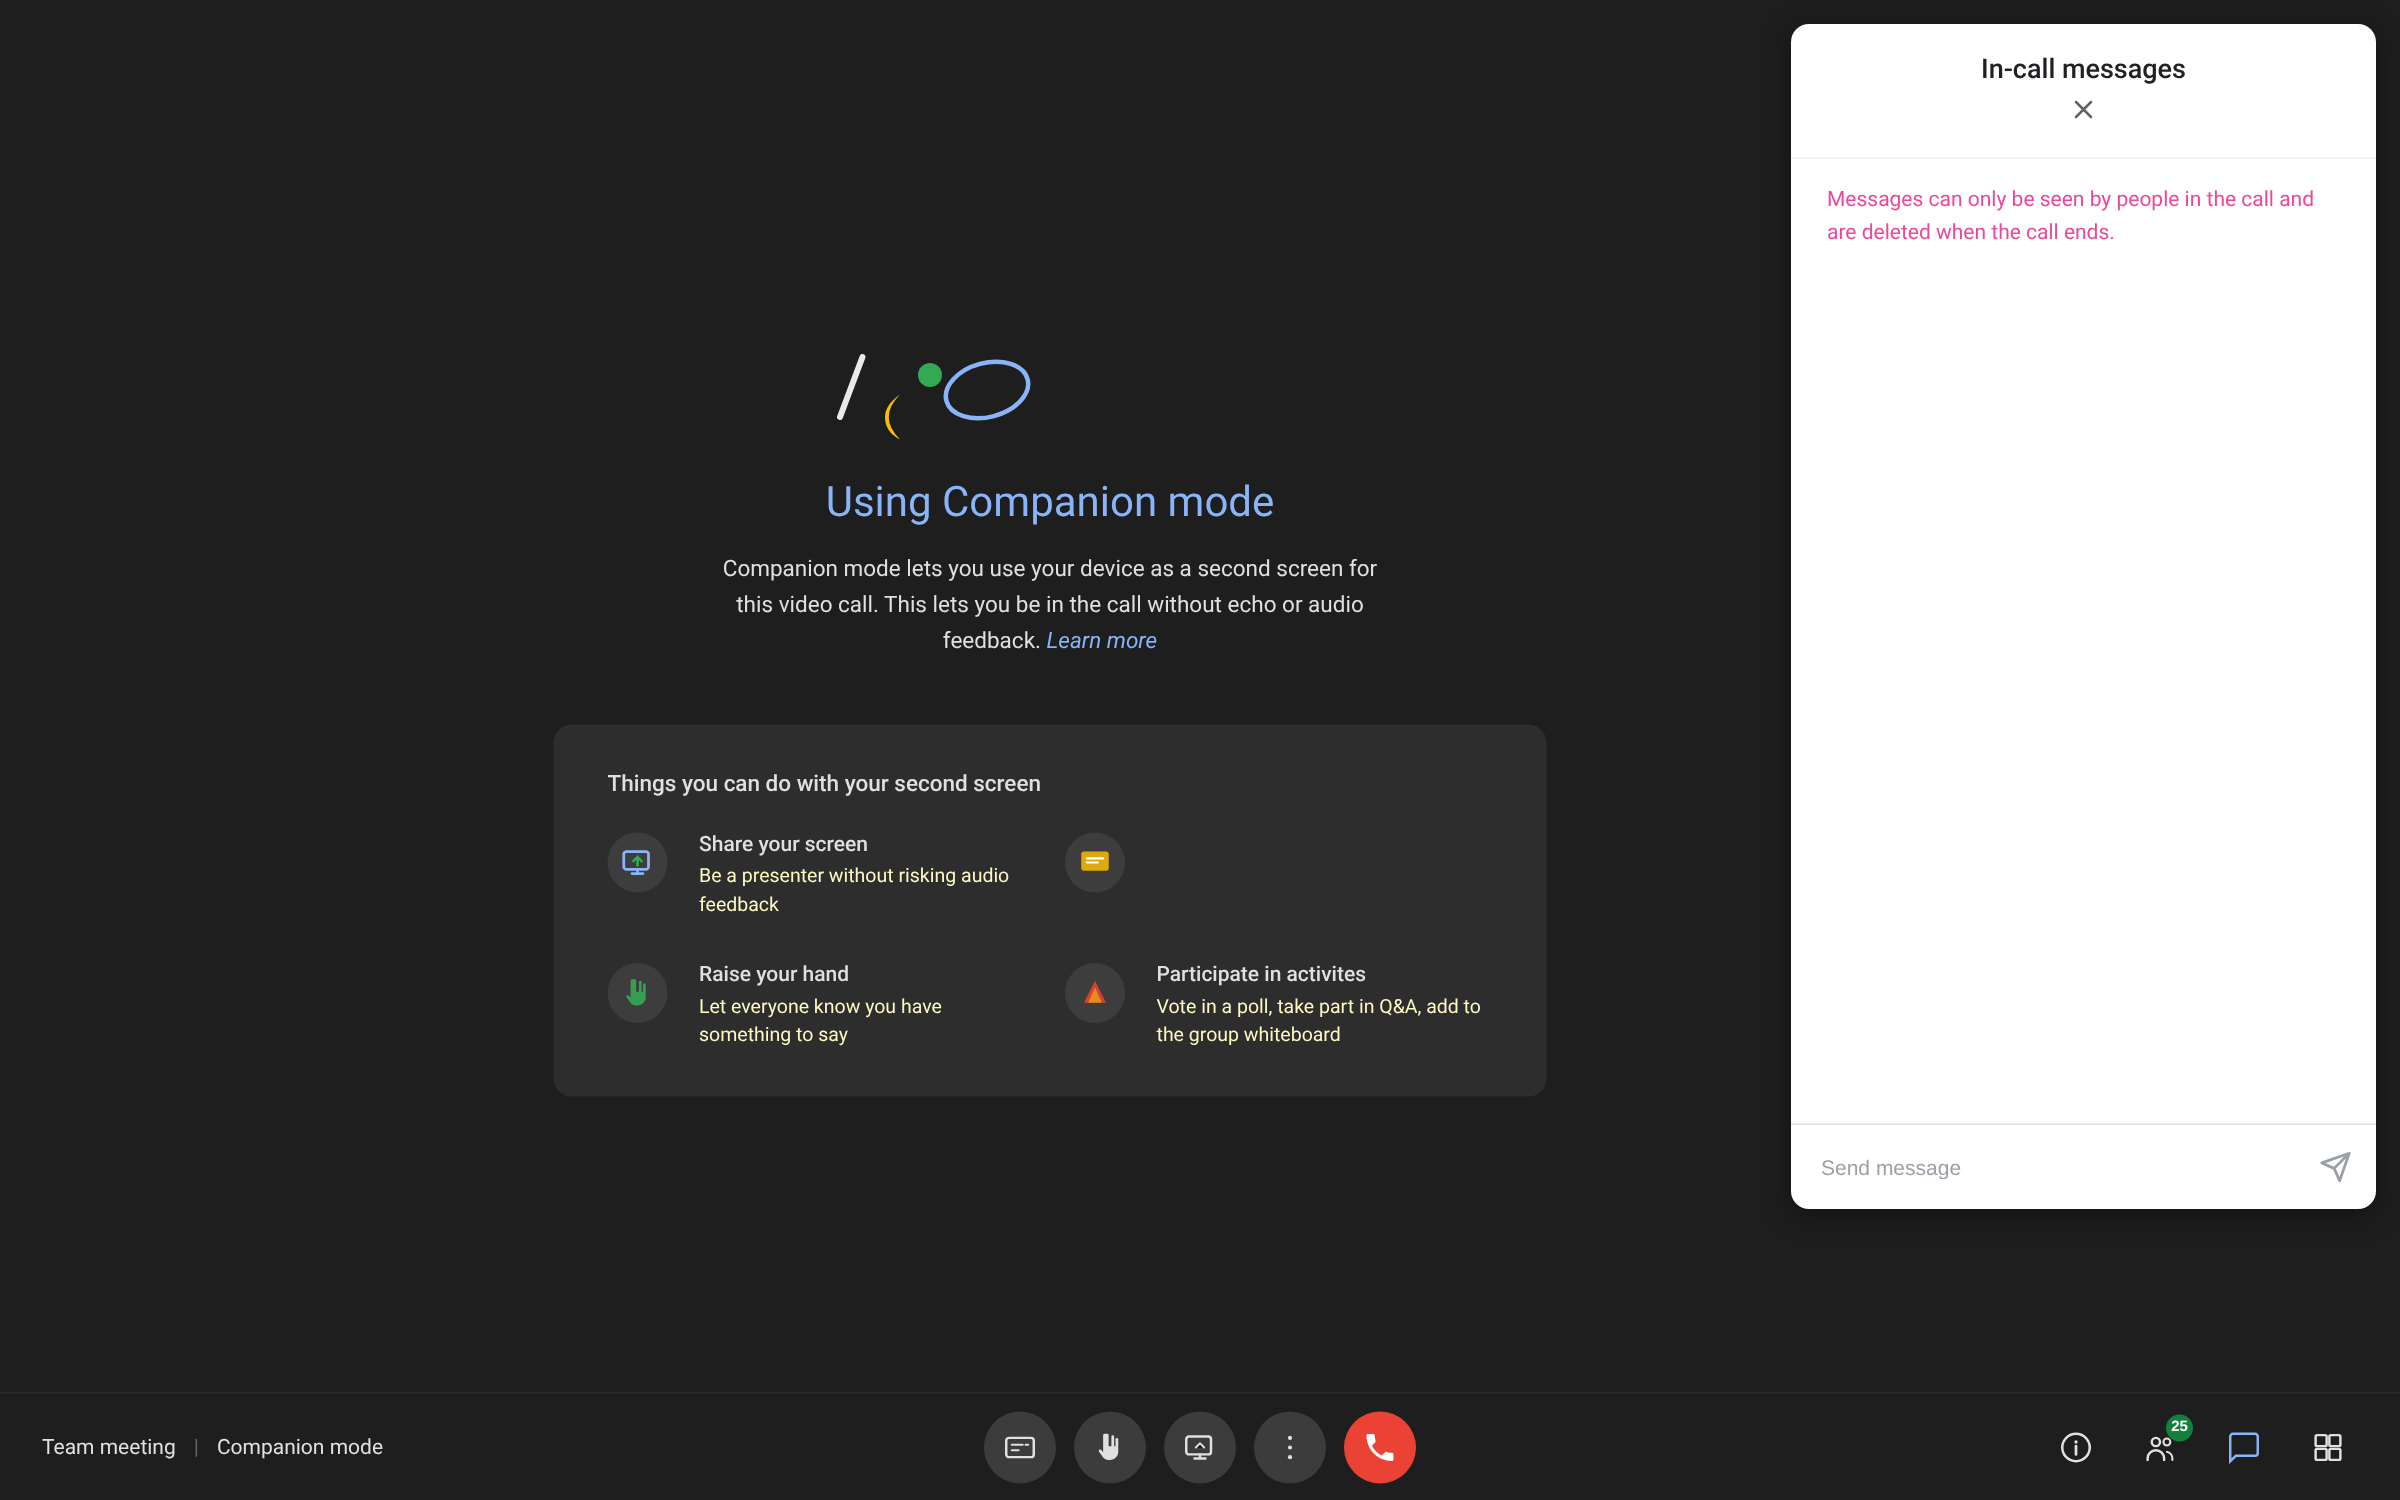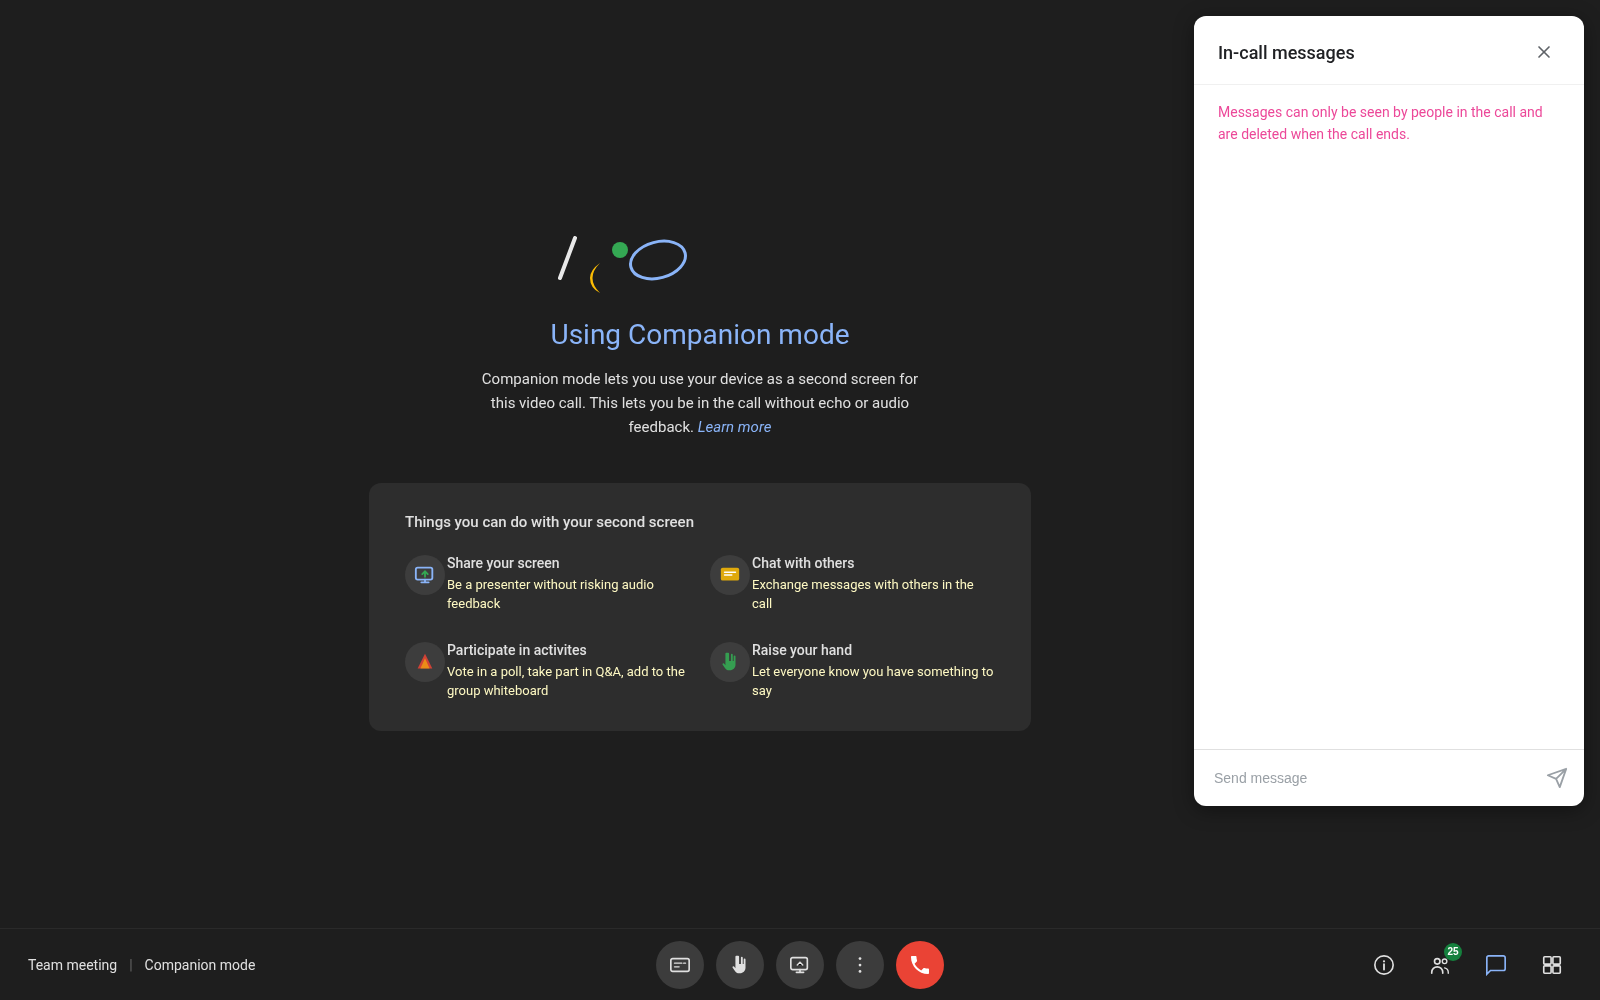--- a/index.html
+++ b/index.html
@@ -83,21 +83,21 @@
 
     .features-grid {
       display: grid;
       grid-template-columns: 1fr 1fr;
       gap: 28px 20px;
     }
 
     .feature-item {
       display: flex;
       align-items: flex-start;
-      gap: 2px;
+      gap: 21px;
     }
 
     .feature-icon-circle {
       width: 40px;
       height: 40px;
       border-radius: 50%;
       background: #3d3d3d;
       display: flex;
       align-items: center;
       justify-content: center;
@@ -230,20 +230,21 @@
       border-radius: 12px;
       box-shadow: 0 4px 20px rgba(0,0,0,0.4);
     }
 
     .panel-header {
       display: flex;
       align-items: center;
       justify-content: space-between;
       padding: 20px 24px 16px;
       border-bottom: 1px solid #f0f0f0;
+      flex-direction: column;
     }
 
     .panel-title {
       font-size: 18px;
       font-weight: 500;
       color: #202124;
     }
 
     .close-btn {
       background: none;
@@ -356,48 +357,44 @@
         </div>
 
         <div class="feature-item">
           <div class="feature-icon-circle">
             <svg width="22" height="22" viewBox="0 0 24 24">
               <rect x="2" y="4" width="20" height="14" rx="2" fill="#fbbc04" opacity="0.85"></rect>
               <line x1="6" y1="9" x2="18" y2="9" stroke="white" stroke-width="1.5" stroke-linecap="round"></line>
               <line x1="6" y1="12" x2="14" y2="12" stroke="white" stroke-width="1.5" stroke-linecap="round"></line>
             </svg>
           </div>
+        </div>
+
+        <div class="feature-item">
+          <div class="feature-icon-circle">
+            <svg width="22" height="22" viewBox="0 0 24 24">
+              <path d="M10 2a1 1 0 011 1v8h2V4a1 1 0 012 0v7h1V6a1 1 0 012 0v9c0 3.31-2.69 6-6 6H11c-2 0-3.5-1-4.5-2.5L4 15a1 1 0 011.5-1.3l1.5 1.8V3a1 1 0 011-1z" fill="#34a853" opacity="0.9"></path>
+            </svg>
+          </div>
           <div class="feature-text">
-            <div class="feature-name">Chat with others</div>
-            <div class="feature-desc">Exchange messages with others in the call</div>
+            <div class="feature-name">Raise your hand</div>
+            <div class="feature-desc">Let everyone know you have something to say</div>
           </div>
         </div>
 
         <div class="feature-item">
           <div class="feature-icon-circle">
             <svg width="22" height="22" viewBox="0 0 24 24">
               <polygon points="12,3 20,19 4,19" fill="#ea4335" opacity="0.85"></polygon>
               <polygon points="12,8 17,19 7,19" fill="#fbbc04" opacity="0.6"></polygon>
             </svg>
           </div>
           <div class="feature-text">
             <div class="feature-name">Participate in activites</div>
             <div class="feature-desc">Vote in a poll, take part in Q&amp;A, add to the group whiteboard</div>
-          </div>
-        </div>
-
-        <div class="feature-item">
-          <div class="feature-icon-circle">
-            <svg width="22" height="22" viewBox="0 0 24 24">
-              <path d="M10 2a1 1 0 011 1v8h2V4a1 1 0 012 0v7h1V6a1 1 0 012 0v9c0 3.31-2.69 6-6 6H11c-2 0-3.5-1-4.5-2.5L4 15a1 1 0 011.5-1.3l1.5 1.8V3a1 1 0 011-1z" fill="#34a853" opacity="0.9"></path>
-            </svg>
-          </div>
-          <div class="feature-text">
-            <div class="feature-name">Raise your hand</div>
-            <div class="feature-desc">Let everyone know you have something to say</div>
           </div>
         </div>
 
       </div>
     </div>
   </div>
 
   <div class="messages-panel">
     <div class="panel-header">
       <h2 class="panel-title">In-call messages</h2>

